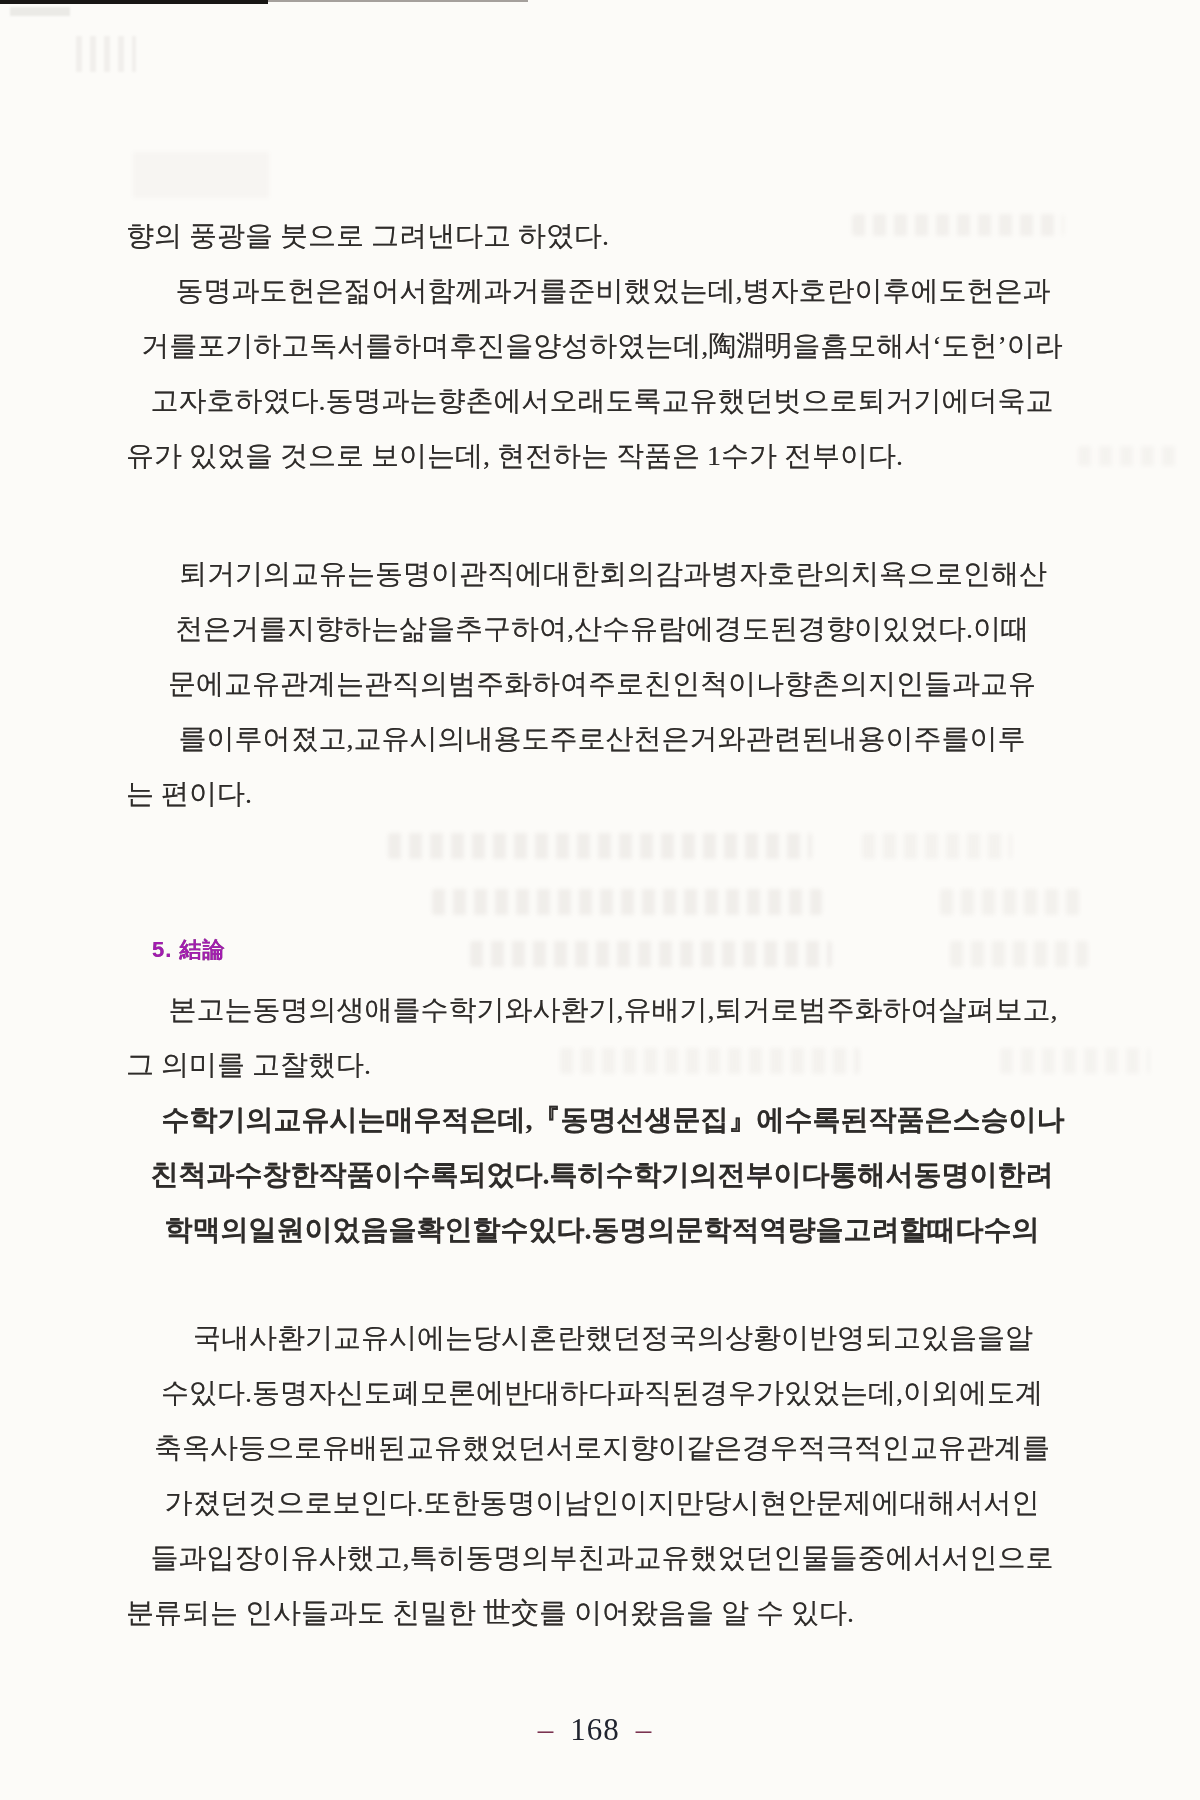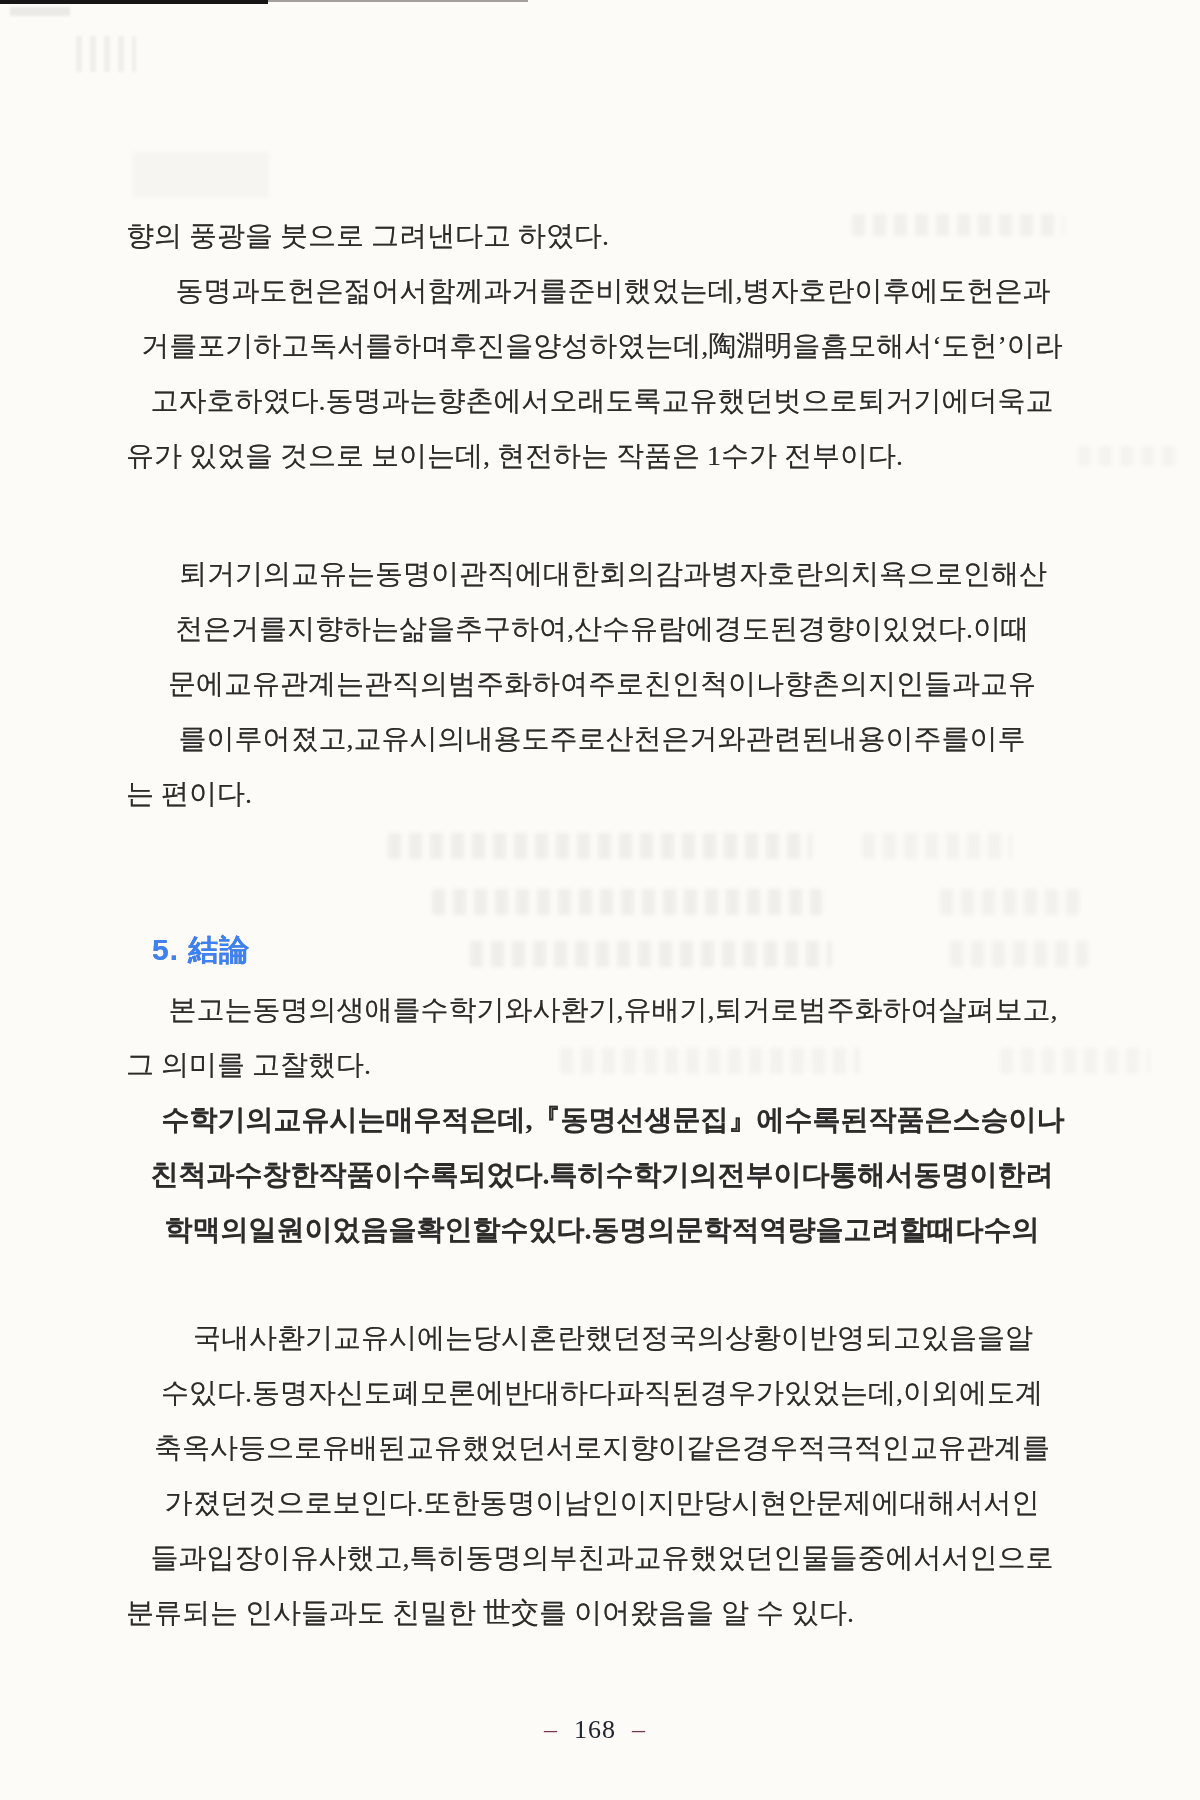--- a/index.html
+++ b/index.html
@@ -41,25 +41,25 @@
   .p3{top:982px;}
   .p4{top:1092px;font-weight:bold;}
   .p5{top:1310px;}
   .line{height:55px;line-height:55px;overflow:hidden;
     text-shadow:0 0 .5px rgba(58,48,46,.55);}
   .j{display:flex;justify-content:center;align-items:baseline;}
   .ind{padding-left:22px;}
 
   .heading{position:absolute;left:26px;top:926px;margin:0;
     font-family:"Liberation Sans","DejaVu Sans",sans-serif;
-    font-weight:700;font-size:30px;line-height:48px;color:#3b82f6;
+    font-weight:700;font-size:22px;line-height:48px;color:#a21caf;
     letter-spacing:1px;text-shadow:0 0 .5px rgba(30,26,24,.6);}
 
   .footer{position:absolute;left:0;top:1708px;width:1190px;text-align:center;
-    font-size:26px;line-height:44px;letter-spacing:1px;}
+    font-size:31px;line-height:44px;letter-spacing:1px;}
   .footer .dash{color:#7a3350;}
   .footer .num{color:#20242f;margin:0 16px;}
 </style>
 </head>
 <body>
 
 <div class="page">
 
   <div class="edge-strip-a"></div>
   <div class="edge-strip-b"></div>

